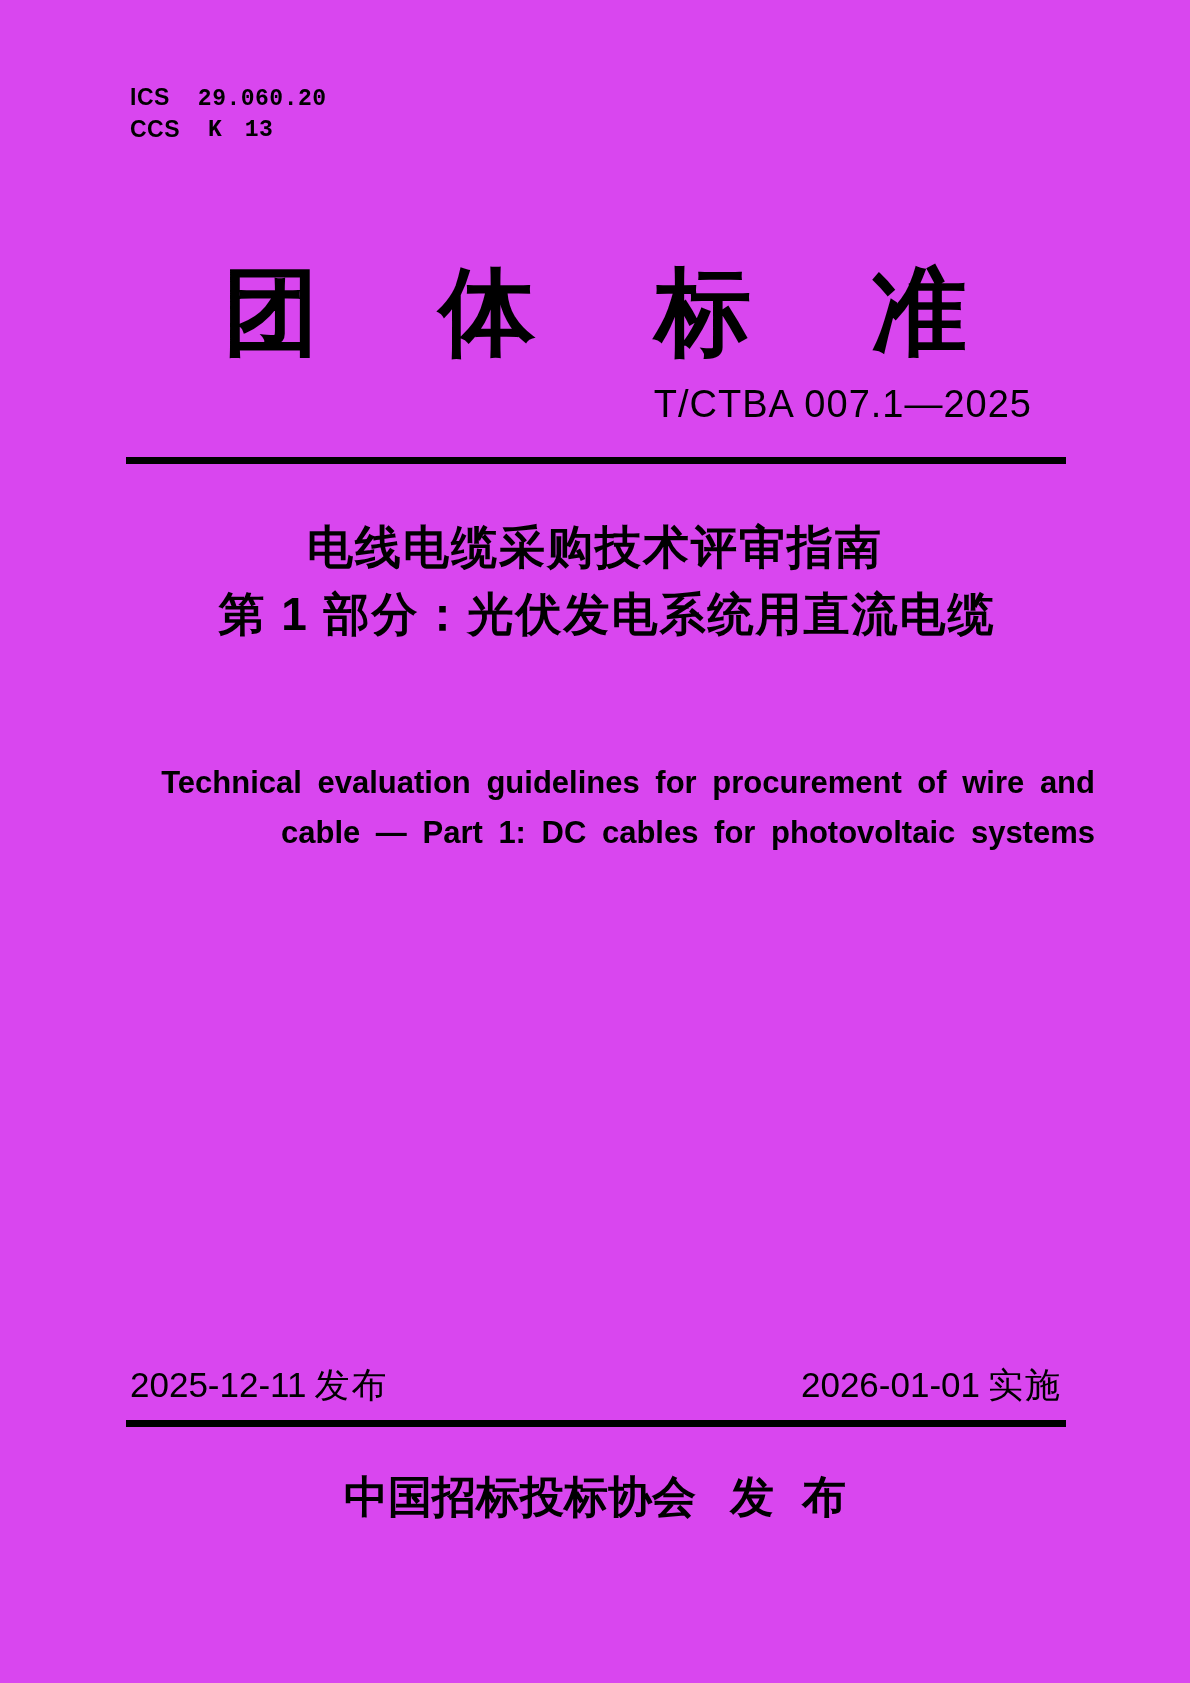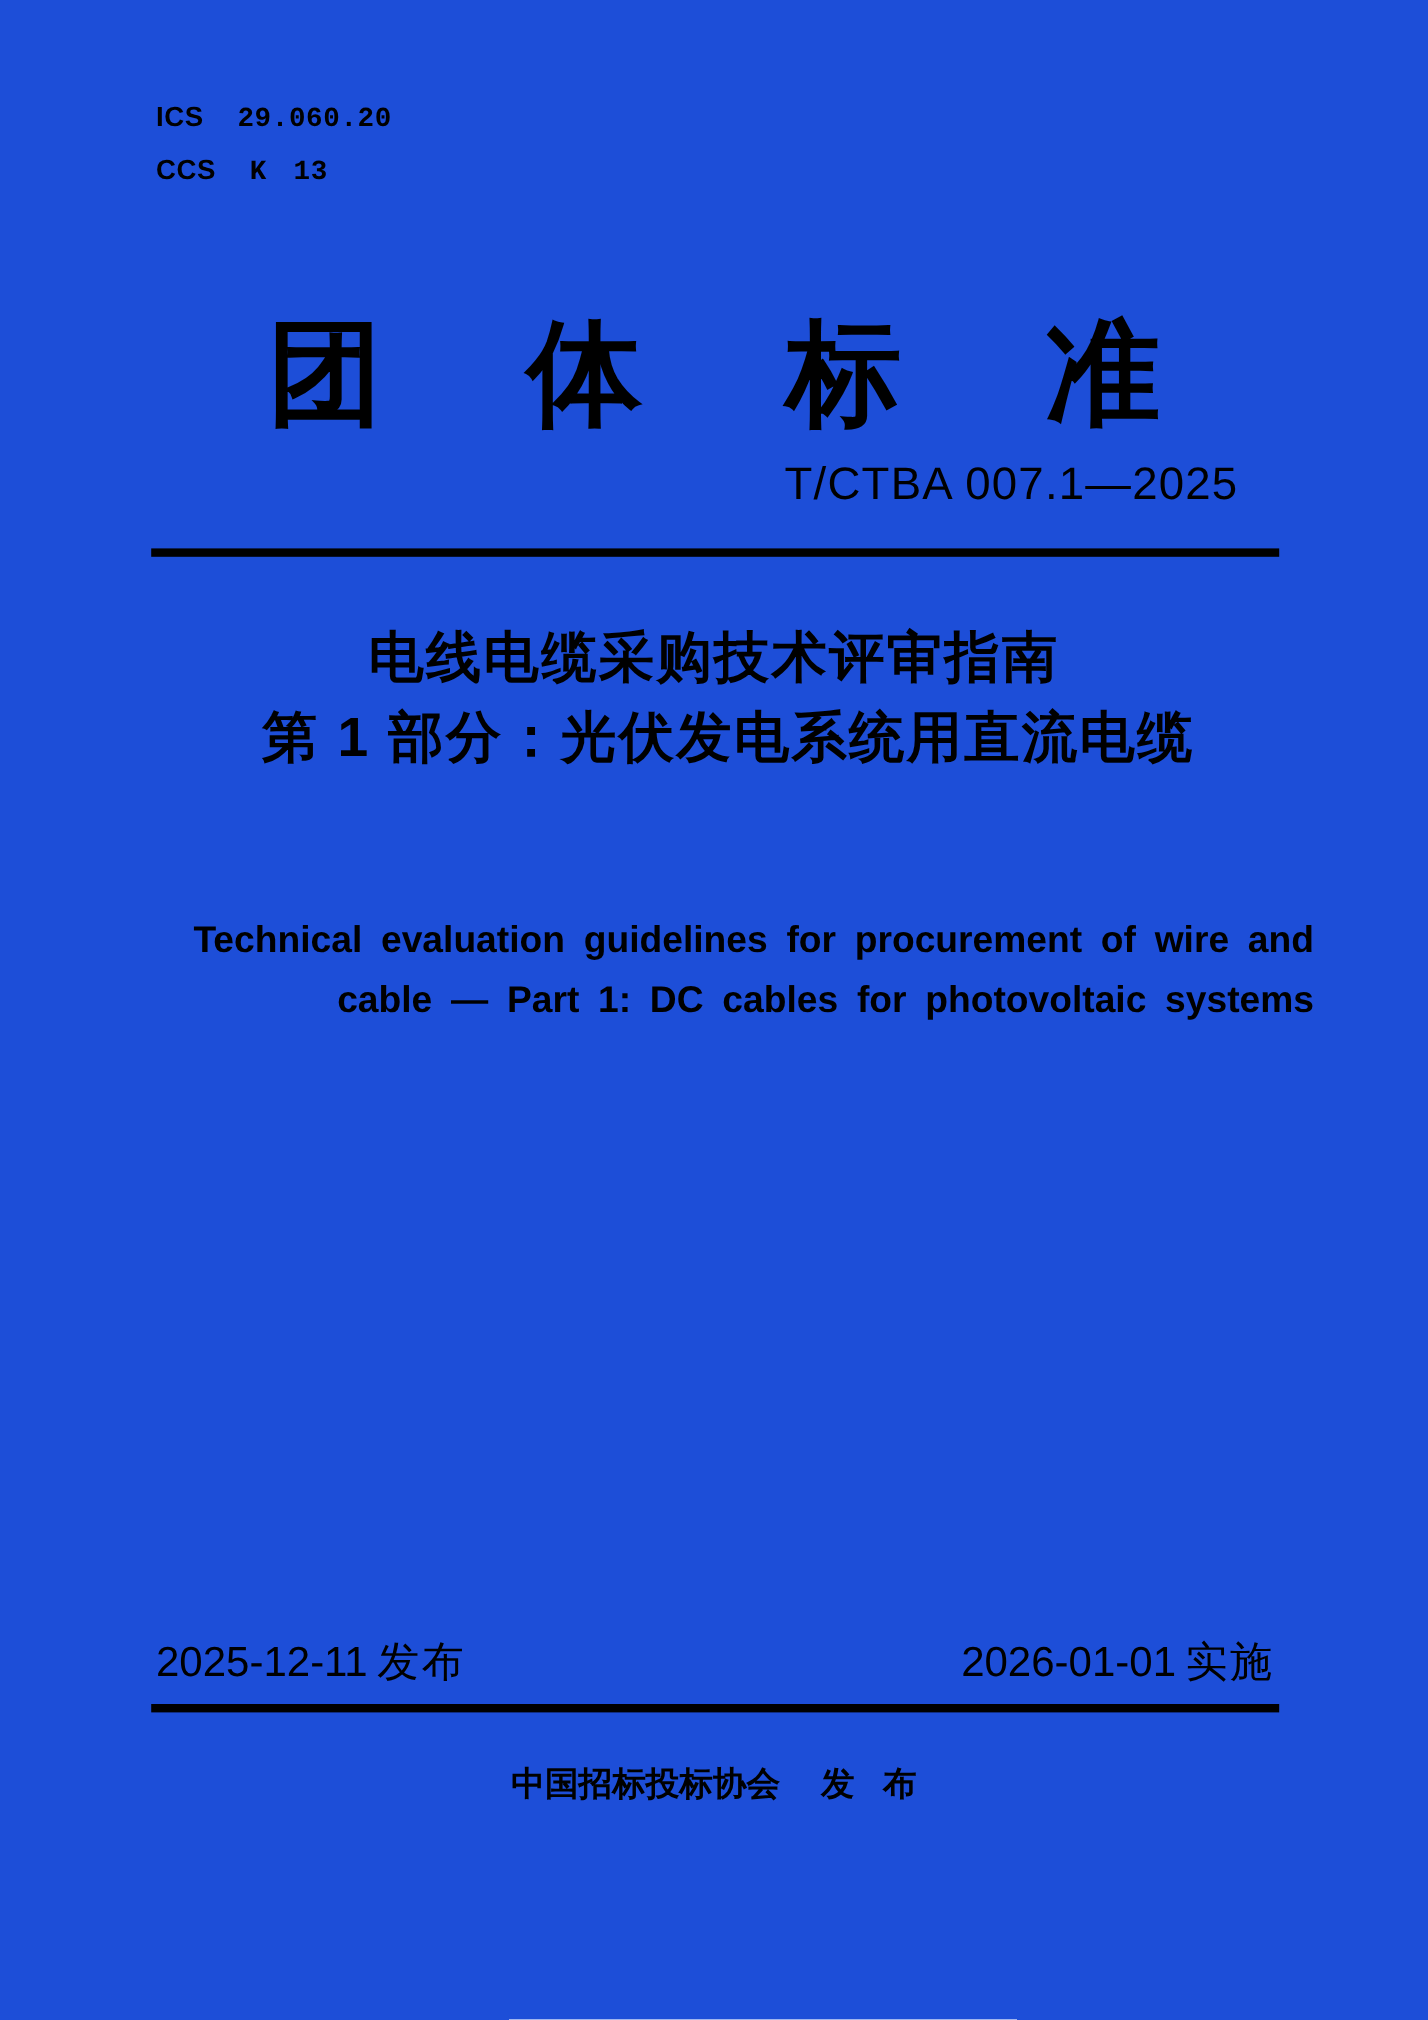--- a/index.html
+++ b/index.html
@@ -4,39 +4,39 @@
 <style>
   html, body {
     margin: 0;
     padding: 0;
     background: #ffffff;
   }
   .page {
     position: relative;
     width: 1190px;
     height: 1683px;
-    background: #1d4ed8;
+    background: #d946ef;
     color: #000000;
     font-family: "Liberation Sans", sans-serif;
     overflow: hidden;
   }
 
   
   .code-row {
     position: absolute;
     left: 130px;
     display: flex;
     align-items: baseline;
     gap: 28px;
     font-size: 23px;
     font-weight: 700;
     letter-spacing: 0.5px;
   }
   .code-row.ics { top: 84px; }
-  .code-row.ccs { top: 128px; }
+  .code-row.ccs { top: 116px; align-items: center; }
   .code-row .code-value { word-spacing: 8px; font-family: Liberation Mono, monospace; }
 
   
   .doc-type {
     position: absolute;
     top: 262px;
     left: 0;
     width: 100%;
     text-align: center;
     font-size: 96px;
@@ -118,21 +118,21 @@
   
   .publisher-row {
     position: absolute;
     top: 1468px;
     left: 0;
     width: 100%;
     display: flex;
     justify-content: center;
     align-items: baseline;
     gap: 34px;
-    font-size: 28px;
+    font-size: 44px;
     font-weight: 700;
     white-space: nowrap;
   }
   .publisher-row .publish-label { word-spacing: 16px; }
 </style>
 </head>
 <body>
 
 <div class="page">
 

